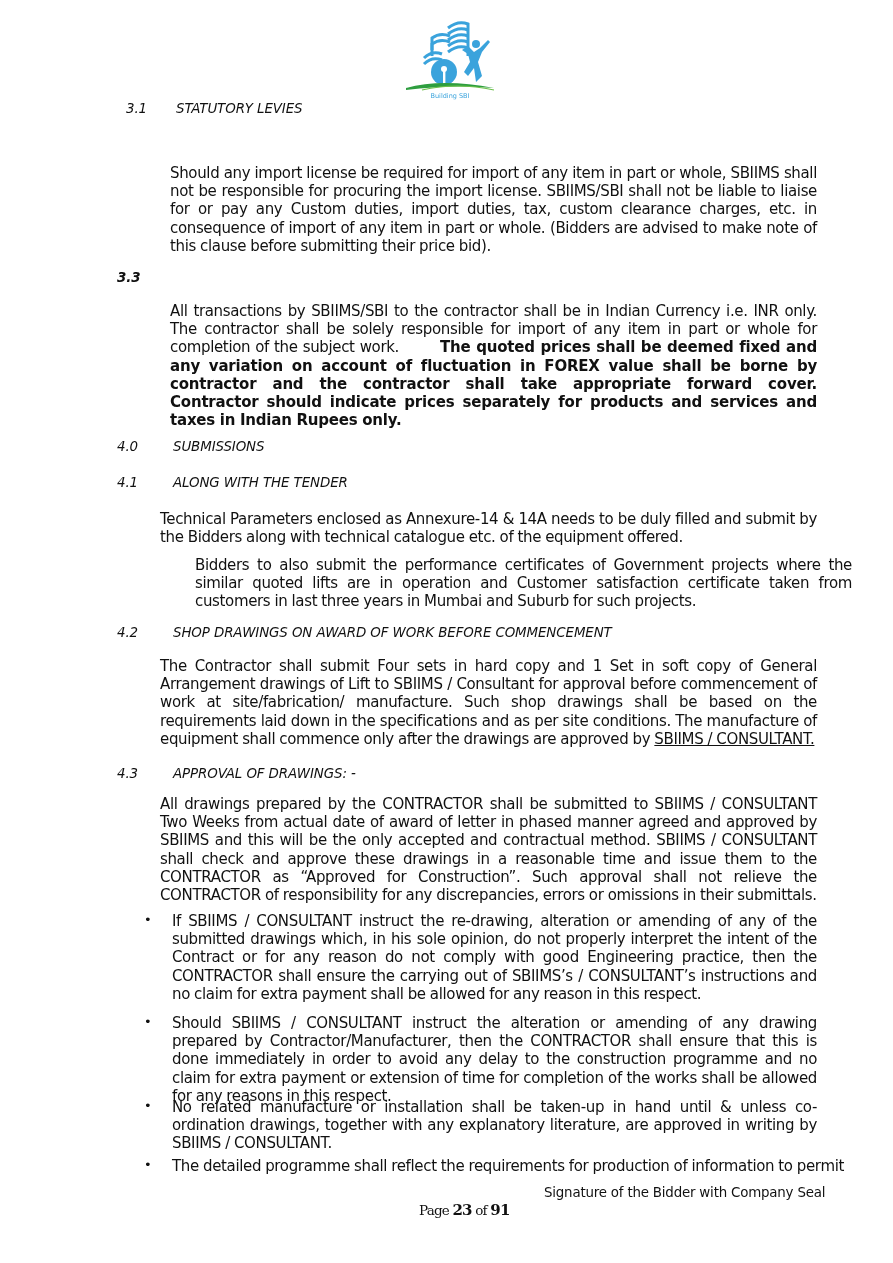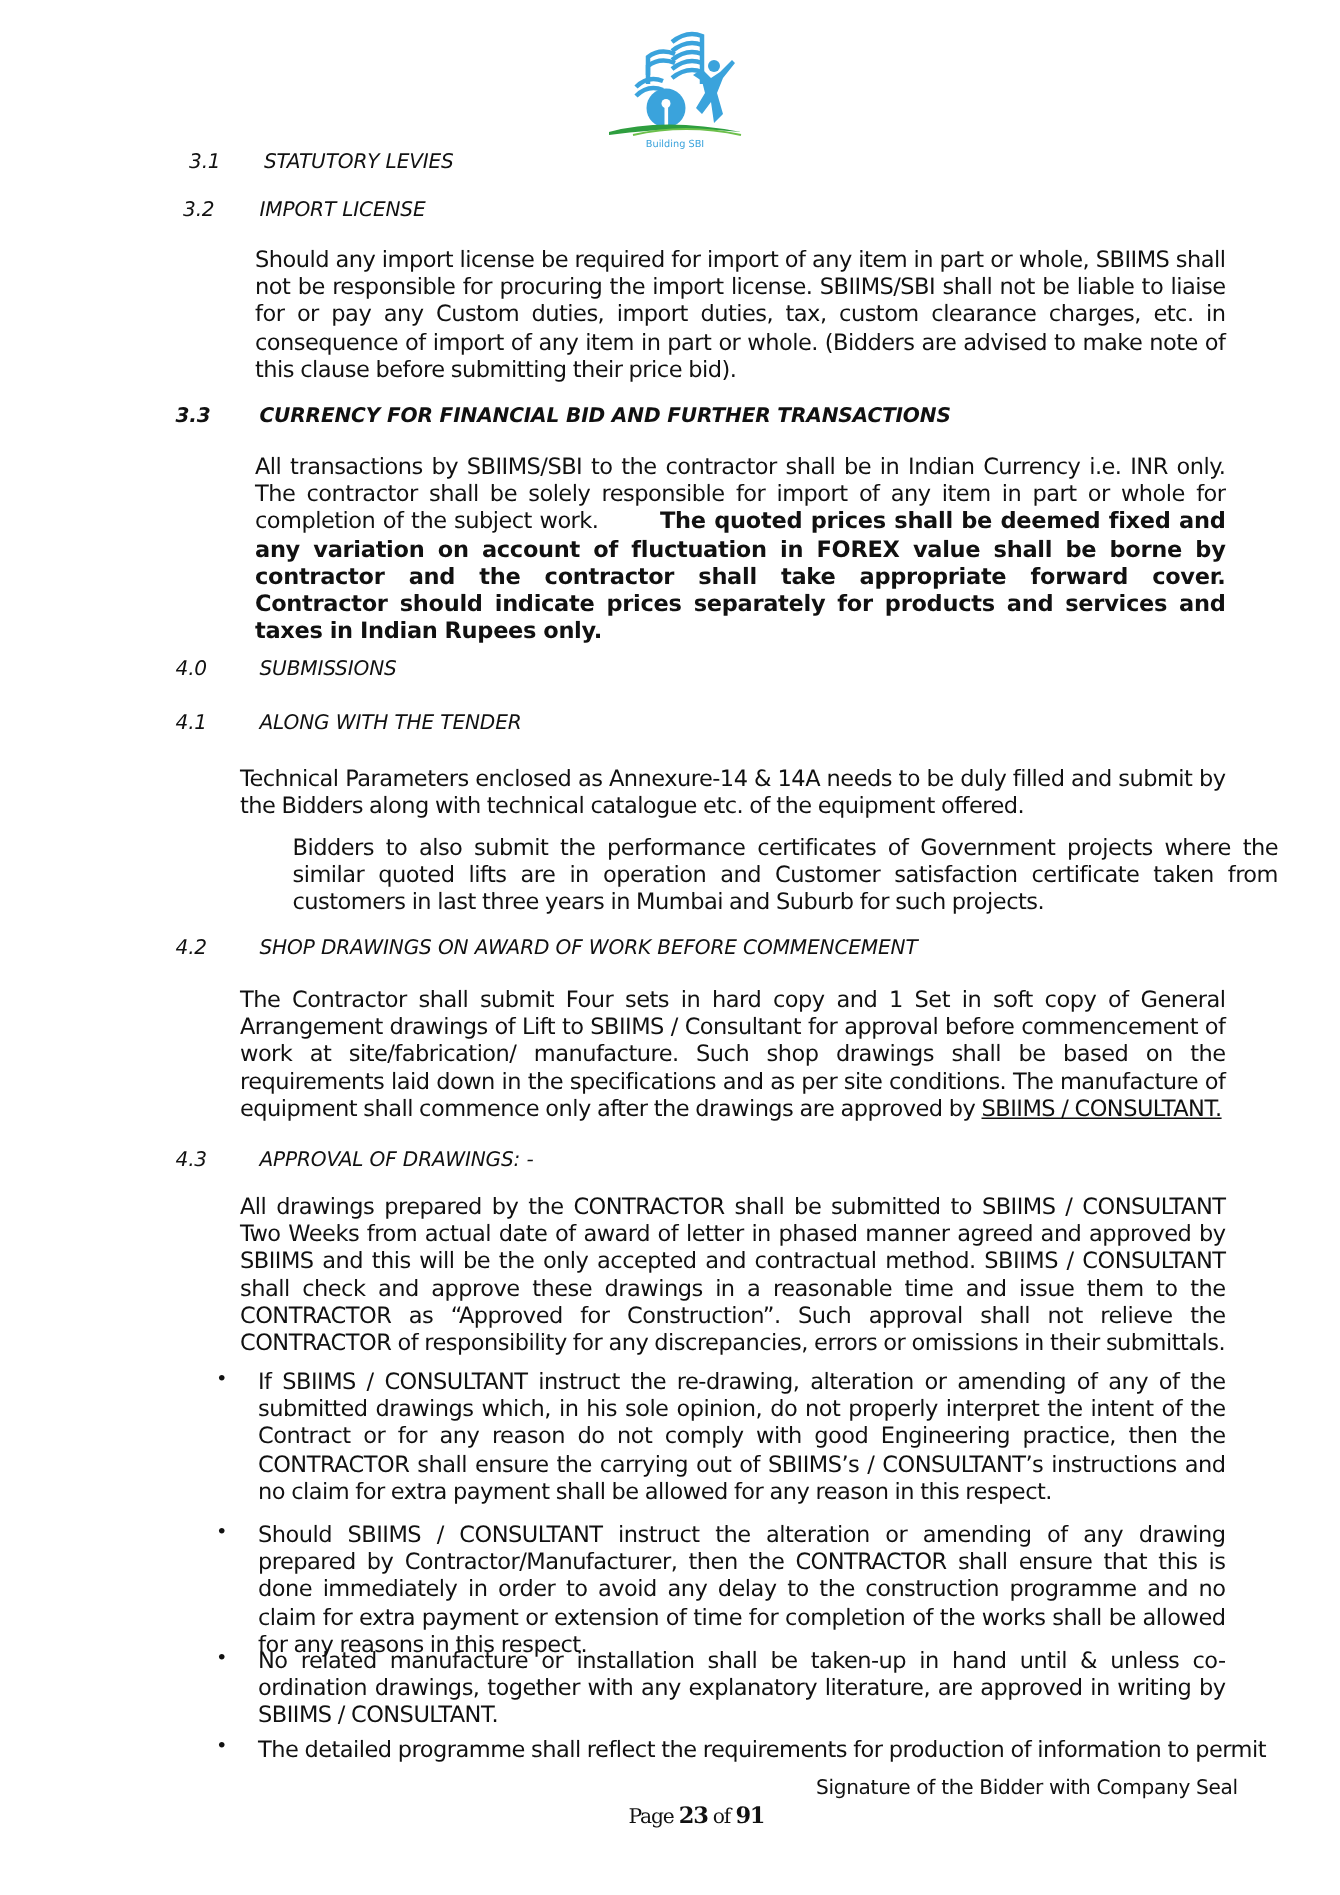--- a/index.html
+++ b/index.html
@@ -53,29 +53,24 @@
       <path d="M20 74 Q55 66 92 74" stroke="#6cc04a" stroke-width="1.2" fill="none"></path>
       <text x="48" y="82" font-size="6.5" fill="#3aa3dc" text-anchor="middle" font-family="DejaVu Sans, sans-serif">Building SBI</text>
     </svg>
   </div>
 
   <div class="abs hd" style="left:126px; top:100px; width:400px; height:18px;">
     <span class="num">3.1</span>
     <span class="ttl" style="left:30px;margin-left:20px;">STATUTORY LEVIES</span>
   </div>
 
-  <div class="abs hd" style="left:122px; top:132px; width:400px; height:18px;">
-    <span class="num">3.2</span>
-    <span class="ttl" style="left:51px;">IMPORT LICENSE</span>
-  </div>
   <div class="abs para" style="left:170px; top:164px; width:647px;">Should any import license be required for import of any item in part or whole, SBIIMS shall not be responsible for procuring the import license. SBIIMS/SBI shall not be liable to liaise for or pay any Custom duties, import duties, tax, custom clearance charges, etc. in consequence of import of any item in part or whole. (Bidders are advised to make note of this clause before submitting their price bid).</div>
 
   <div class="abs hd bold" style="left:117px; top:269px; width:600px; height:18px;">
     <span class="num">3.3</span>
-    <span class="ttl" style="left:56px;">CURRENCY FOR FINANCIAL BID AND FURTHER  TRANSACTIONS</span>
   </div>
   <div class="abs para" style="left:170px; top:302px; width:647px;"><span>All transactions by SBIIMS/SBI to the contractor shall be in Indian Currency i.e. INR only. The contractor shall be solely responsible for import of any item in part or whole for completion of the subject work. </span><span class="b">The quoted prices shall be deemed fixed and any variation on account of fluctuation in FOREX value shall be borne by contractor and the contractor shall take appropriate forward cover. Contractor should indicate prices separately for products and services and taxes in Indian Rupees only.</span></div>
 
   <div class="abs hd" style="left:117px; top:438px; width:400px; height:18px;">
     <span class="num">4.0</span>
     <span class="ttl" style="left:56px;">SUBMISSIONS</span>
   </div>
 
   <div class="abs hd" style="left:117px; top:474px; width:400px; height:18px;">
     <span class="num">4.1</span>

